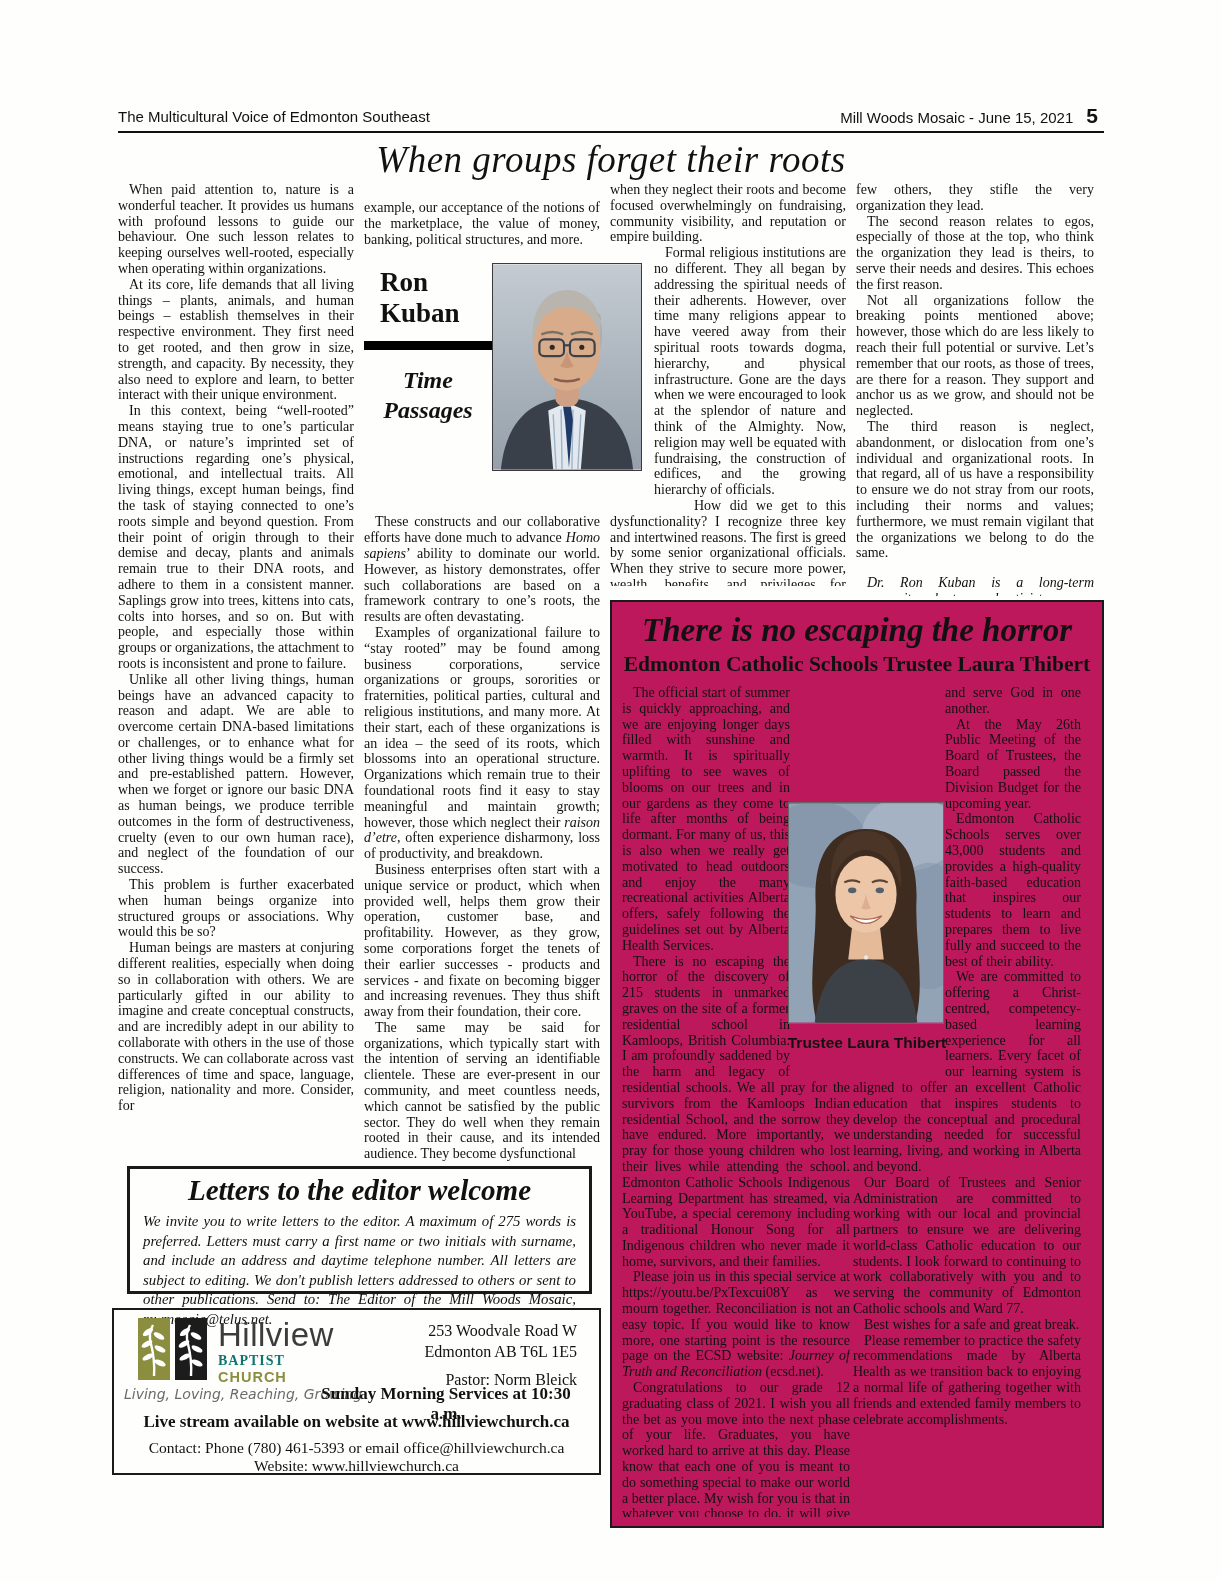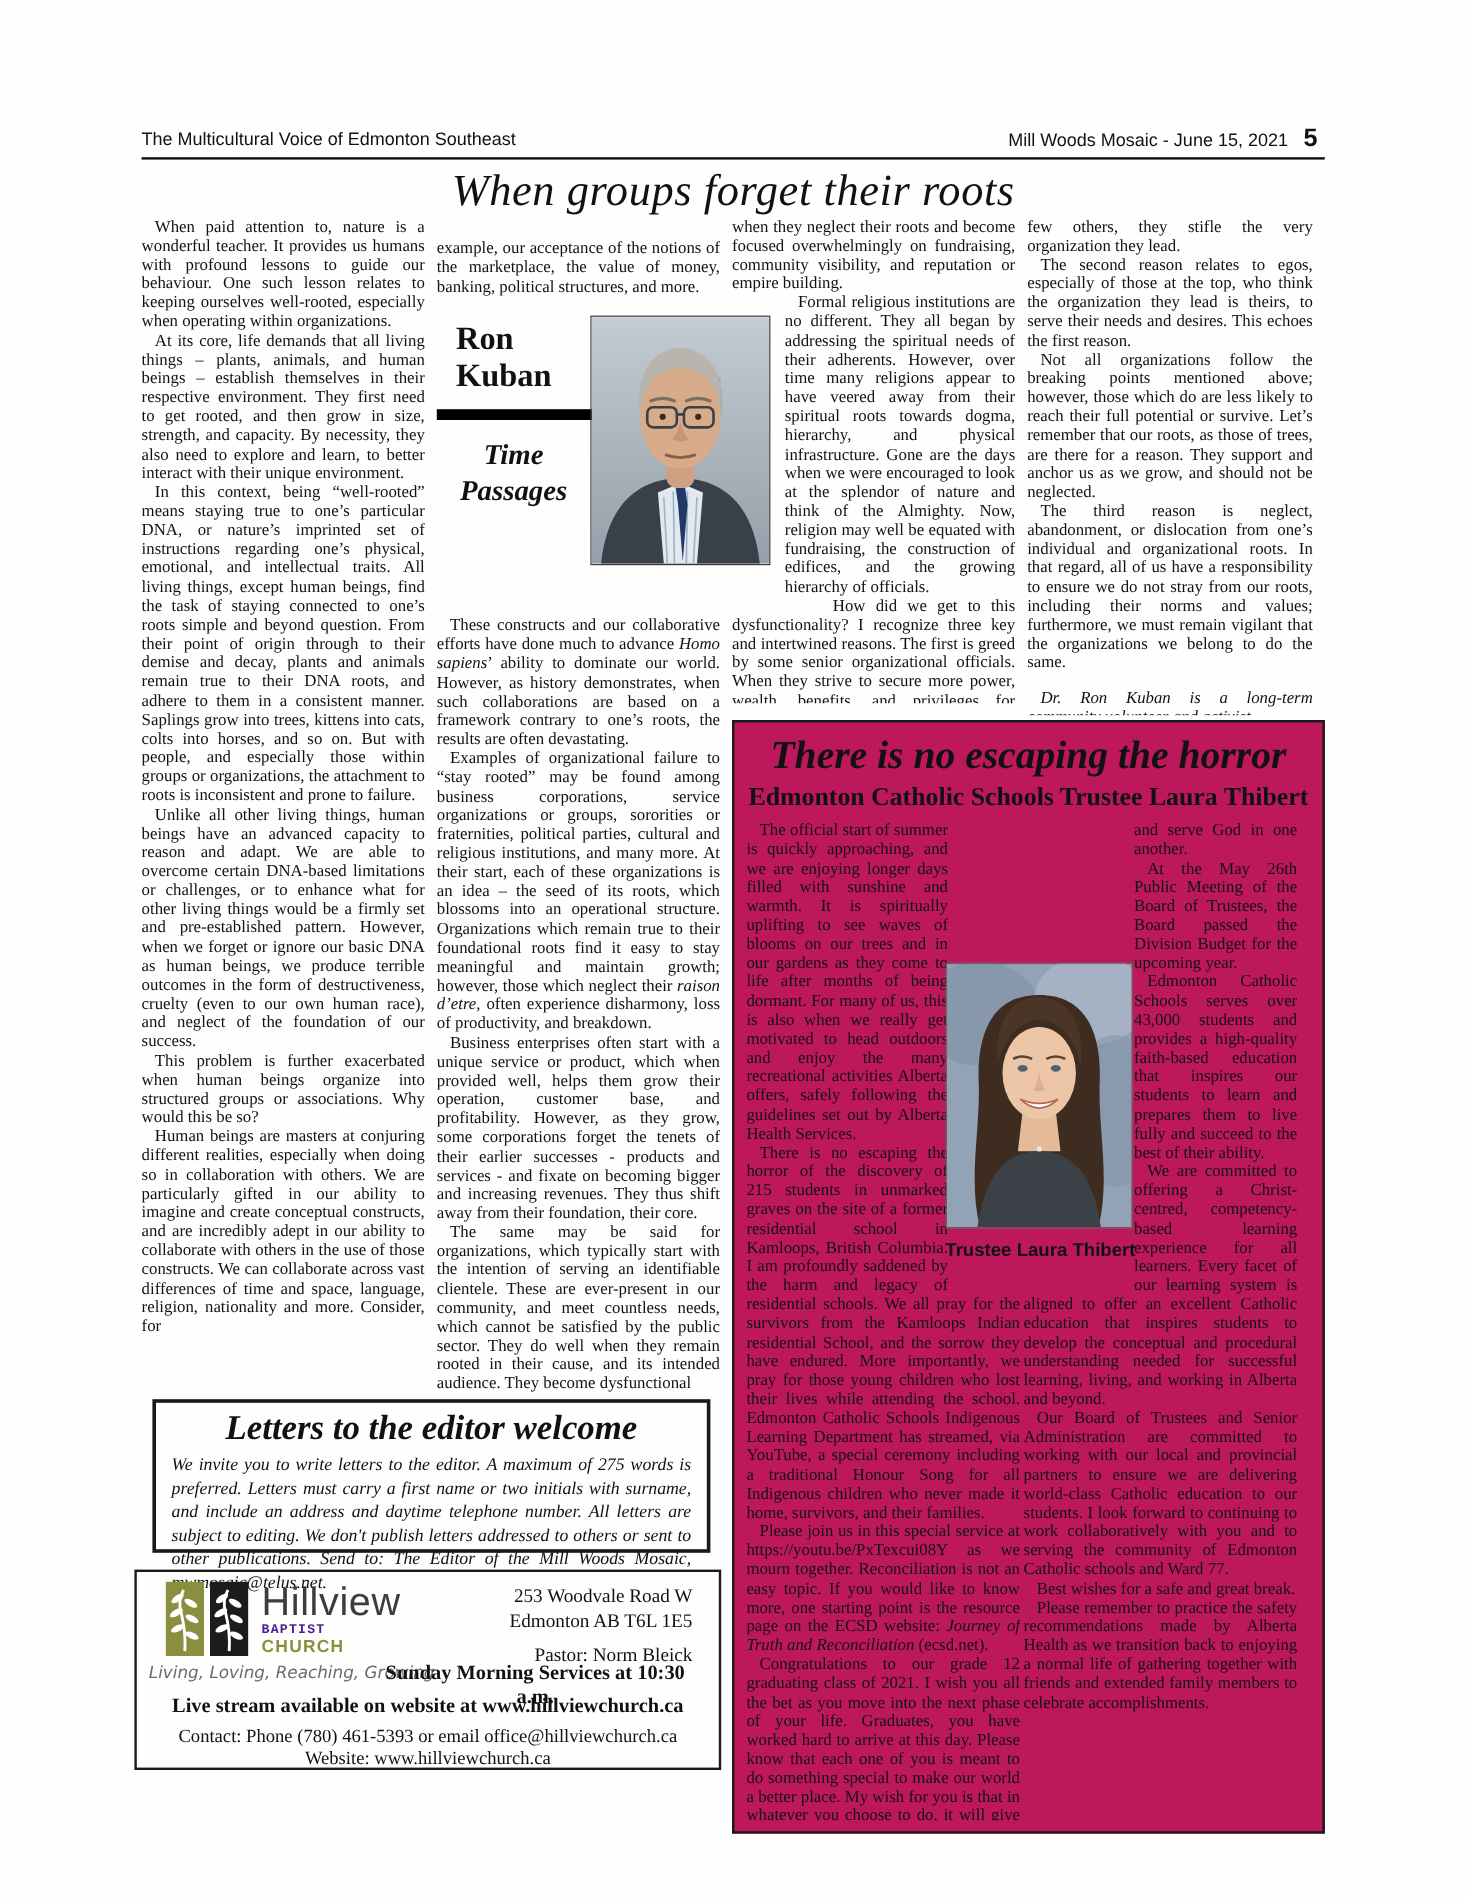--- a/index.html
+++ b/index.html
@@ -86,21 +86,21 @@
   
   .church-box {
     position:absolute; left:112px; top:1308px; width:489px; height:167px;
     border:2px solid #1a1a1a; box-sizing:border-box;
   }
   .church-logo { position:absolute; left:24px; top:8px; display:flex; gap:5px; }
   .branch-tile { width:32px; height:62px; }
   .branch-tile svg { display:block; width:100%; height:100%; }
   .church-words { margin-left:6px; }
   .church-name { font-family:"Liberation Sans",sans-serif; font-size:33px; color:#3c3c3c; line-height:34px; letter-spacing:0.5px; }
-  .church-sub1 { font-family:Liberation Mono, monospace; font-weight:bold; font-size:11px; color:#4c1d95; margin-top:1px; letter-spacing:1px; }
+  .church-sub1 { font-family:Liberation Serif, serif; font-weight:bold; font-size:14px; color:#0f766e; margin-top:1px; letter-spacing:1px; }
   .church-sub2 { font-family:"Liberation Sans",sans-serif; font-weight:bold; font-size:14.5px; color:#8b8e3f; letter-spacing:1px; }
   .church-tagline { position:absolute; left:10px; top:76px; font-family:"DejaVu Sans",sans-serif; font-style:italic; font-size:14px; color:#6b6b6b; }
   .church-addr { position:absolute; right:22px; top:10px; text-align:right; font-size:16px; line-height:21px; }
   .church-pastor { margin-top:7px; }
   .church-services { position:absolute; left:192px; top:74px; width:280px; text-align:center; font-weight:bold; font-size:17px; }
   .church-livestream { position:absolute; left:0; right:0; top:102px; text-align:center; font-weight:bold; font-size:17px; }
   .church-contact { position:absolute; left:0; right:0; top:129px; text-align:center; font-size:15.5px; }
   .church-website { position:absolute; left:0; right:0; top:147px; text-align:center; font-size:15.5px; }
 </style>
 </head>
@@ -126,21 +126,21 @@
     <p>Human beings are masters at conjuring different realities, especially when doing so in collaboration with others. We are particularly gifted in our ability to imagine and create conceptual constructs, and are incredibly adept in our ability to collaborate with others in the use of those constructs. We can collaborate across vast differences of time and space, language, religion, nationality and more. Consider, for</p>
   </div>
 
   <div class="col col2">
     <p class="noindent">example, our acceptance of the notions of the marketplace, the value of money, banking, political structures, and more.</p>
     <div class="byline-block">
       <div class="byline-name">Ron Kuban</div>
       <div class="byline-bar"></div>
       <div class="column-name">Time Passages</div>
     </div>
-    <p><span>These constructs and our collaborative efforts have done much to advance </span><i>Homo sapiens</i><span>’ ability to dominate our world. However, as history demonstrates, when such collaborations are based on a framework contrary to one’s roots, the results are often devastating.</span></p>
+    <p><span>These constructs and our collaborative efforts have done much to advance </span><i>Homo sapiens</i><span>’ ability to dominate our world. However, as history demonstrates, offer such collaborations are based on a framework contrary to one’s roots, the results are often devastating.</span></p>
     <p><span>Examples of organizational failure to “stay rooted” may be found among business corporations, service organizations or groups, sororities or fraternities, political parties, cultural and religious institutions, and many more. At their start, each of these organizations is an idea – the seed of its roots, which blossoms into an operational structure. Organizations which remain true to their foundational roots find it easy to stay meaningful and maintain growth; however, those which neglect their </span><i>raison d’etre</i><span>, often experience disharmony, loss of productivity, and breakdown.</span></p>
     <p>Business enterprises often start with a unique service or product, which when provided well, helps them grow their operation, customer base, and profitability. However, as they grow, some corporations forget the tenets of their earlier successes - products and services - and fixate on becoming bigger and increasing revenues. They thus shift away from their foundation, their core.</p>
     <p>The same may be said for organizations, which typically start with the intention of serving an identifiable clientele. These are ever-present in our community, and meet countless needs, which cannot be satisfied by the public sector. They do well when they remain rooted in their cause, and its intended audience. They become dysfunctional</p>
   </div>
 
   <div class="col col3">
     <p class="noindent">when they neglect their roots and become focused overwhelmingly on fundraising, community visibility, and reputation or empire building.</p>
     <div class="wrap-spacer-left"></div>
     <p>Formal religious institutions are no different. They all began by addressing the spiritual needs of their adherents. However, over time many religions appear to have veered away from their spiritual roots towards dogma, hierarchy, and physical infrastructure. Gone are the days when we were encouraged to look at the splendor of nature and think of the Almighty. Now, religion may well be equated with fundraising, the construction of edifices, and the growing hierarchy of officials.</p>
     <p class="bigindent">How did we get to this dysfunctionality? I recognize three key and intertwined reasons. The first is greed by some senior organizational officials. When they strive to secure more power, wealth, benefits, and privileges for themselves and a select</p>

